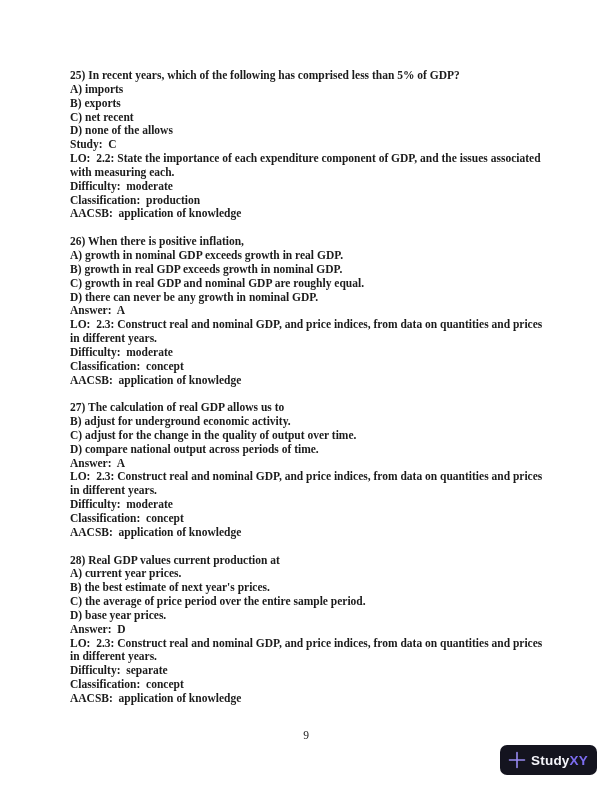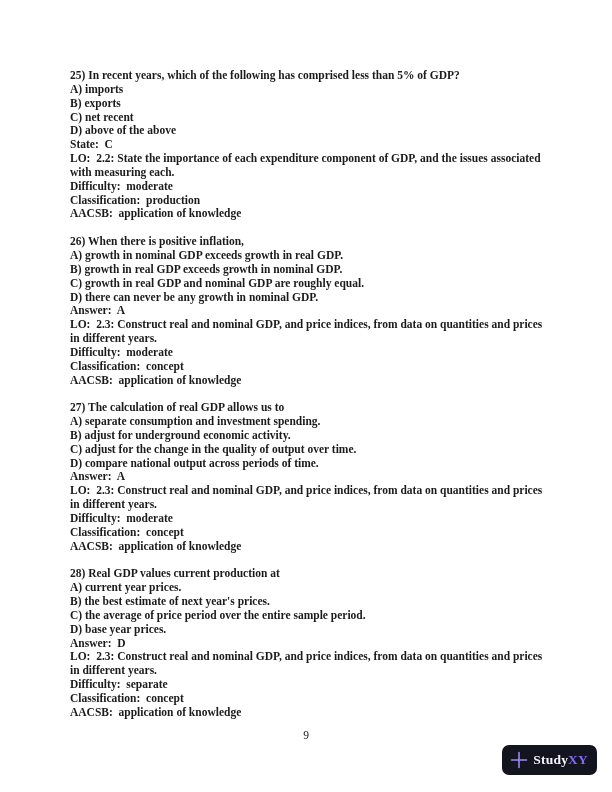--- a/index.html
+++ b/index.html
@@ -52,43 +52,43 @@
     align-items: center;
     gap: 5px;
     box-sizing: border-box;
   }
   .plus-icon {
     width: 18px;
     height: 18px;
     display: block;
   }
   .brand-text {
-    font-family: Liberation Serif, serif;
+    font-family: Liberation Sans, sans-serif;
     font-weight: bold;
     font-size: 13.5px;
     letter-spacing: 0.2px;
     color: #f4f4fa;
     white-space: nowrap;
   }
   .brand-accent {
     color: #7c6cf0;
   }
 </style>
 </head>
 <body>
 
 <div class="page-content">
 
   <div class="question-block">
     <div class="line">25) In recent years, which of the following has comprised less than 5% of GDP?</div>
     <div class="line">A) imports</div>
     <div class="line">B) exports</div>
     <div class="line">C) net recent</div>
-    <div class="line">D) above of the above</div>
-    <div class="line">State:  C</div>
+    <div class="line">D) none of the allows</div>
+    <div class="line">Study:  C</div>
     <div class="line">LO:  2.2: State the importance of each expenditure component of GDP, and the issues associated</div>
     <div class="line">with measuring each.</div>
     <div class="line">Difficulty:  moderate</div>
     <div class="line">Classification:  production</div>
     <div class="line">AACSB:  application of knowledge</div>
   </div>
 
   <div class="question-block">
     <div class="line">26) When there is positive inflation,</div>
     <div class="line">A) growth in nominal GDP exceeds growth in real GDP.</div>
@@ -98,21 +98,20 @@
     <div class="line">Answer:  A</div>
     <div class="line">LO:  2.3: Construct real and nominal GDP, and price indices, from data on quantities and prices</div>
     <div class="line">in different years.</div>
     <div class="line">Difficulty:  moderate</div>
     <div class="line">Classification:  concept</div>
     <div class="line">AACSB:  application of knowledge</div>
   </div>
 
   <div class="question-block">
     <div class="line">27) The calculation of real GDP allows us to</div>
-    <div class="line">A) separate consumption and investment spending.</div>
     <div class="line">B) adjust for underground economic activity.</div>
     <div class="line">C) adjust for the change in the quality of output over time.</div>
     <div class="line">D) compare national output across periods of time.</div>
     <div class="line">Answer:  A</div>
     <div class="line">LO:  2.3: Construct real and nominal GDP, and price indices, from data on quantities and prices</div>
     <div class="line">in different years.</div>
     <div class="line">Difficulty:  moderate</div>
     <div class="line">Classification:  concept</div>
     <div class="line">AACSB:  application of knowledge</div>
   </div>

